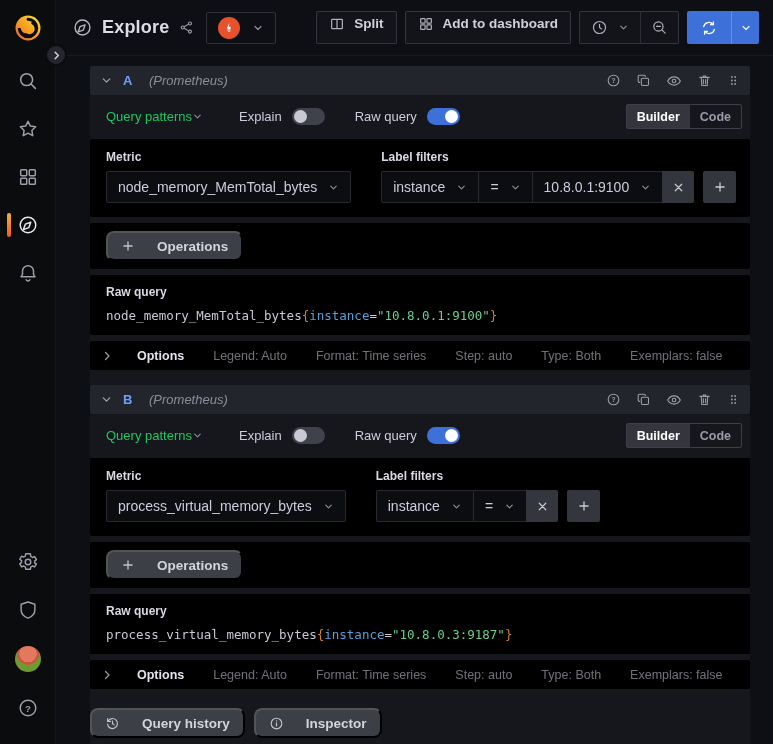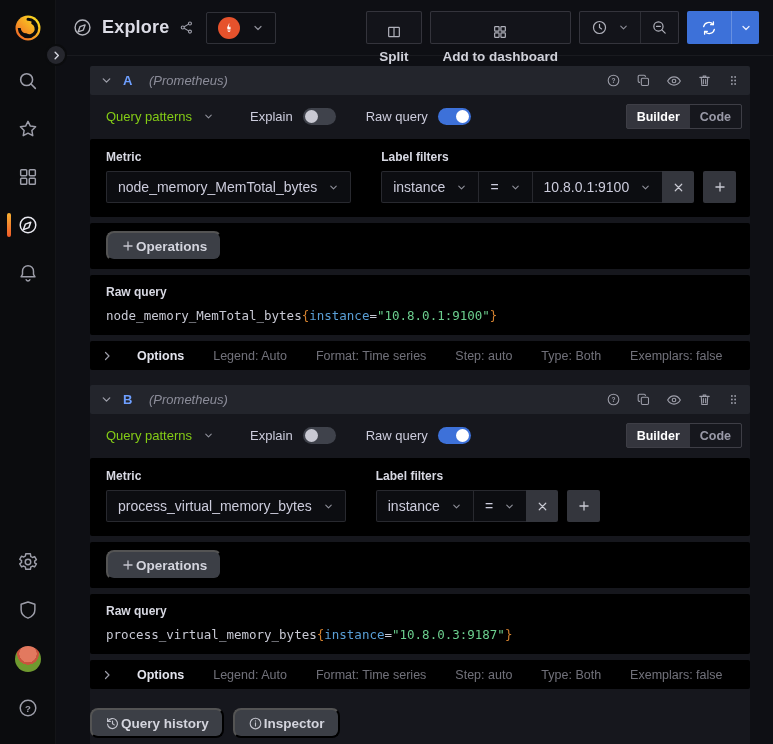--- a/index.html
+++ b/index.html
@@ -19,21 +19,21 @@
 
   
   .topnav { position:fixed; left:56px; top:0; width:717px; height:56px; background:#0e0f14; border-bottom:1px solid rgba(204,204,220,.06); display:flex; align-items:center; padding:0 14px 0 16px; z-index:4; }
   .page-icon { color:#b4b5bd; margin-right:9px; }
   .page-title { font-size:18px; font-weight:600; color:#dcdce6; letter-spacing:.2px; }
   .share-icon { color:#9d9ea9; margin-left:10px; cursor:pointer; }
   .ds-picker { display:flex; align-items:center; gap:12px; height:32px; padding:0 11px; margin-left:12px; border:1px solid rgba(204,204,220,.18); border-radius:2px; cursor:pointer; }
   .prom-badge { width:22px; height:22px; border-radius:50%; background:#e6522c; display:flex; align-items:center; justify-content:center; }
   .caret { color:#8e8f99; }
   .top-right { margin-left:auto; display:flex; align-items:center; gap:8px; }
-  .tbtn { display:flex; align-items:center; gap:9px; height:33px; padding:12px 12px; border:1px solid rgba(204,204,220,.18); border-radius:2px; background:rgba(204,204,220,.03); color:#d0d1da; font-size:13.5px; font-weight:700; cursor:pointer;flex-direction:column; }
+  .tbtn { display:flex; gap:9px; height:33px; padding:4px 12px; border:1px solid rgba(204,204,220,.18); border-radius:2px; background:rgba(204,204,220,.03); color:#d0d1da; font-size:13.5px; font-weight:700; cursor:pointer; }
   .tbtn .ticon { color:#b0b1bb; }
   .time-group { display:flex; align-items:stretch; height:33px; border:1px solid rgba(204,204,220,.18); border-radius:2px; background:rgba(204,204,220,.03); }
   .time-main { display:flex; align-items:center; gap:10px; padding:0 11px; color:#b0b1bb; cursor:pointer; }
   .time-zoom { display:flex; align-items:center; padding:0 10px; border-left:1px solid rgba(204,204,220,.14); color:#b0b1bb; cursor:pointer; }
   .run-btn { display:flex; height:33px; border-radius:2px; overflow:hidden; background:#3d71d9; color:#fff; cursor:pointer; }
   .run-main { width:45px; display:flex; align-items:center; justify-content:center; border-right:1px solid rgba(255,255,255,.22); }
   .run-caret { width:27px; display:flex; align-items:center; justify-content:center; color:#e8eeff; }
 
   
   .main { position:fixed; left:56px; top:56px; width:717px; height:688px; padding:10px 0 0 34px; }
@@ -41,21 +41,21 @@
 
   .qheader { height:29px; background:#23252c; border-radius:2px; display:flex; align-items:center; padding:0 10px; cursor:pointer; }
   .qheader .hcaret { color:#9d9ea9; margin-right:10px; }
   .ref-id { color:#6e9fff; font-weight:700; font-size:13px; width:26px; }
   .ds-name { font-style:italic; color:rgba(204,204,220,.62); font-size:13px; }
   .hspacer { flex:1; }
   .hicons { display:flex; align-items:center; gap:15px; color:#9d9ea9; }
   .hicon { cursor:pointer; display:flex; }
 
   .qtoolbar { display:flex; align-items:center; height:28px; margin:7px 8px 9px 16px; }
-  .qp-btn { display:flex; align-items:center; gap:11px; font-size:13px; color:#84cc16; cursor:pointer; }
+  .qp-btn { display:flex; align-items:center; font-size:13px; color:#22c55e; cursor:pointer; }
   .tog-group { display:flex; align-items:center; gap:10px; font-size:13px; color:#ccccdc; }
   .tog-explain { margin-left:36px; }
   .tog-raw { margin-left:30px; }
   .toggle { width:33px; height:17px; border-radius:9px; background:#3f424b; position:relative; cursor:pointer; }
   .toggle::after { content:""; position:absolute; top:2px; left:2px; width:13px; height:13px; border-radius:50%; background:#c9c9d3; }
   .toggle.on { background:#3d71d9; }
   .toggle.on::after { left:auto; right:2px; background:#fff; }
   .seg { margin-left:auto; display:flex; height:25px; border:1px solid rgba(204,204,220,.22); border-radius:2px; overflow:hidden; }
   .seg-opt { display:flex; align-items:center; padding:12px 10px; font-size:12.5px; font-weight:700; color:rgba(204,204,220,.72); cursor:pointer; }
   .seg-opt.active { background:rgba(204,204,220,.17); color:#fff; }
@@ -65,21 +65,21 @@
   .f-label { display:block; font-size:12px; font-weight:600; color:#d8d9e3; margin-bottom:7px; }
   .sel { height:32px; display:inline-flex; align-items:center; gap:11px; background:#0c0d11; border:1px solid rgba(204,204,220,.15); border-radius:2px; padding:0 11px; font-size:14px; color:#ccccdc; cursor:pointer; }
   .filter-line { display:flex; align-items:center; }
   .fg { display:flex; }
   .fg .sel { border-radius:0; margin-left:-1px; }
   .fg .sel:first-child { border-radius:2px 0 0 2px; margin-left:0; }
   .xbtn { width:32px; height:32px; margin-left:-1px; background:#34363d; border-radius:0 2px 2px 0; display:flex; align-items:center; justify-content:center; color:#c9cad3; cursor:pointer; }
   .plus-sq { width:33px; height:32px; margin-left:9px; background:#34363d; border-radius:2px; display:flex; align-items:center; justify-content:center; color:#c9cad3; cursor:pointer; }
 
   .ops-row { padding:8px 16px; }
-  .sec-btn { display:inline-flex; align-items:center; gap:1px; height:30px; padding:0 13px; background:#3c3f46; border-radius:8px; color:#d3d4dd; font-weight:700; font-size:13.5px; cursor:pointer; }
+  .sec-btn { display:inline-flex; align-items:center; gap:22px; height:30px; padding:0 13px; background:#3c3f46; border-radius:8px; color:#d3d4dd; font-weight:700; font-size:13.5px; cursor:pointer; }
   .sec-btn .bicon { color:#c3c4cd; display:flex; }
 
   .raw-row { padding:10px 16px 12px; }
   .raw-label { font-size:12px; font-weight:600; color:#d8d9e3; margin-bottom:9px; }
   .code { font-family:"DejaVu Sans Mono",monospace; font-size:12.5px; color:#c8c9d4; white-space:nowrap; }
   .tok-brace { color:#d2802f; }
   .tok-label { color:#5a9fd6; }
   .tok-str   { color:#6ccf8e; }
 
   .opt-row { height:29px; display:flex; align-items:center; gap:29px; padding:0 11px; font-size:12.5px; cursor:pointer; }

